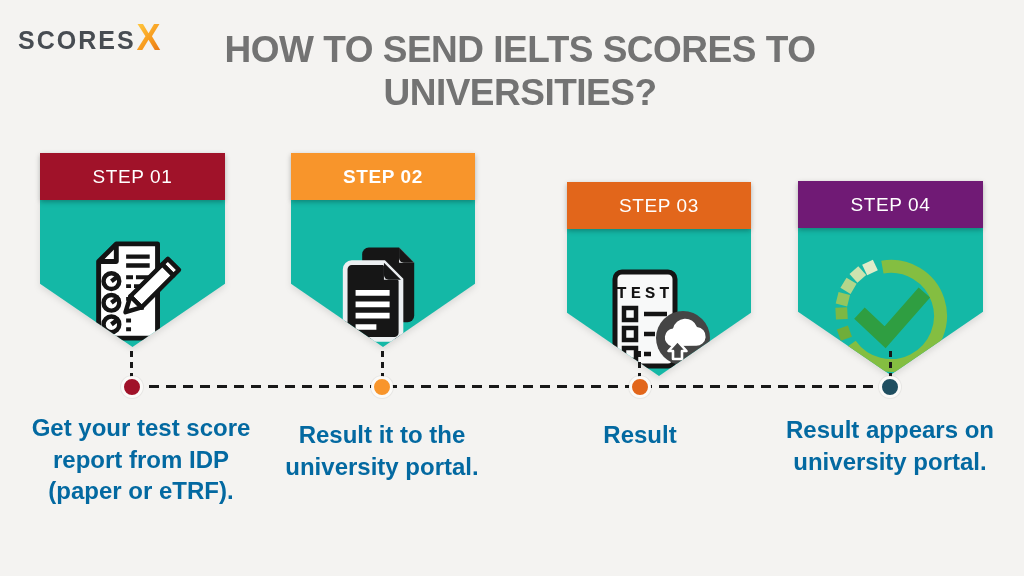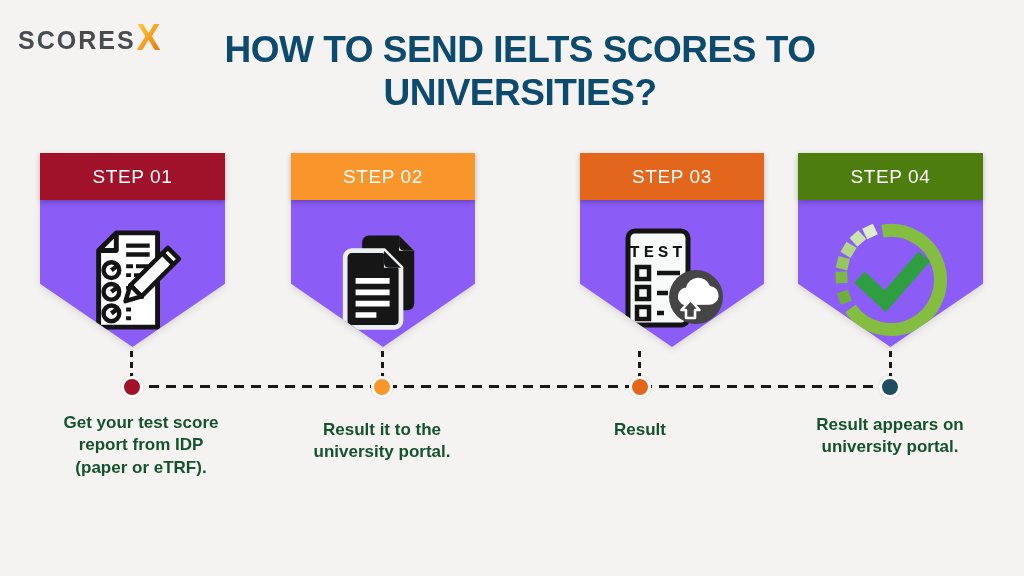--- a/index.html
+++ b/index.html
@@ -16,57 +16,57 @@
   .logo-x{
     font-size:36px;font-weight:800;line-height:1;margin-left:1px;
     background:linear-gradient(135deg,#ffc53d 10%,#f79a1e 55%,#e87714 90%);
     -webkit-background-clip:text;background-clip:text;color:transparent;
     transform:translateY(-2px);
   }
 
   
   .title{
     position:absolute;left:180px;top:28px;width:680px;text-align:center;
-    font-size:37px;line-height:1.17;font-weight:900;color:#0c4a6e;letter-spacing:-0.5px;
+    font-size:37px;line-height:1.17;font-weight:900;color:#737373;letter-spacing:-0.5px;
   }
   .title span{display:block;}
 
   
   .card{position:absolute;top:153px;width:185px;}
   .card-header{
     position:relative;z-index:2;height:47px;display:flex;align-items:center;justify-content:center;
     color:#ffffff;font-size:19px;font-weight:500;letter-spacing:0.6px;
     box-shadow:0 2px 5px rgba(0,0,0,0.28);
   }
   .card-body-wrap{filter:drop-shadow(0 3px 3px rgba(0,0,0,0.10));}
   .card-body{
-    height:147px;background:#8b5cf6;
+    height:147px;background:#14b8a6;
     clip-path:polygon(0 0,100% 0,100% 57%,50% 100%,0 57%);
-    display:flex;justify-content:center;align-items:center;
+    display:flex;justify-content:center;align-items:flex-end;
   }
   .card-body svg{margin-top:12px;}
 
   
   .h-dash{
     position:absolute;top:385px;left:132px;width:758px;height:3px;
     background:repeating-linear-gradient(90deg,#181818 0 10px,transparent 10px 17px);
   }
   .v-dash{
     position:absolute;top:351px;width:3px;height:26px;
     background:repeating-linear-gradient(180deg,#181818 0 6px,transparent 6px 11px);
   }
   .dot{
     position:absolute;top:376px;width:16px;height:16px;border-radius:50%;
     border:3px solid #fbfaf8;box-shadow:0 0 0 1px rgba(0,0,0,0.05);
   }
 
   
   .caption{
-    position:absolute;text-align:center;font-weight:700;color:#14532d;
-    font-size:17px;line-height:1.32;
+    position:absolute;text-align:center;font-weight:700;color:#0369a1;
+    font-size:24px;line-height:1.32;
   }
   .caption span{display:block;}
   .cap-1{left:16px;top:412px;width:250px;}
   .cap-2{left:267px;top:419px;width:230px;}
   .cap-3{left:515px;top:419px;width:250px;}
   .cap-4{left:770px;top:414px;width:240px;}
 </style>
 </head>
 <body>
 
@@ -109,21 +109,21 @@
           <rect x="62" y="18" width="16" height="8" fill="#ffffff" stroke="#141414" stroke-width="4.5" stroke-linejoin="round"></rect>
           <rect x="62" y="26" width="16" height="46" fill="#ffffff" stroke="#141414" stroke-width="4.5" stroke-linejoin="round"></rect>
           <path d="M62 72 h16 l-8 15 z" fill="#ffffff" stroke="#141414" stroke-width="4.5" stroke-linejoin="round"></path>
         </g>
       </svg>
     </div>
       </div>
   </div>
 
   <div class="card" style="left:291px;width:184px;">
-    <div class="card-header" style="background-color: rgb(248, 149, 43);">
+    <div class="card-header" style="background-color: rgb(248, 149, 43); font-weight: bold;">
       <span>STEP 02</span>
     </div>
     <div class="card-body-wrap">
         <div class="card-body">
       <svg width="104" height="110" viewBox="0 0 110 110">
         <path d="M40 8 h32 l16 16 v56 a7 7 0 0 1 -7 7 h-41 a7 7 0 0 1 -7 -7 v-65 a7 7 0 0 1 7 -7 z" fill="#161616"></path>
         <path d="M72 8 l16 16 h-16 z" fill="#eceff1"></path>
         <path d="M72 8 v11 a5 5 0 0 0 5 5 h11 z" fill="#161616"></path>
         <path d="M22 24 h34 l18 18 v56 a7 7 0 0 1 -7 7 h-45 a7 7 0 0 1 -7 -7 v-67 a7 7 0 0 1 7 -7 z" fill="#161616" stroke="#eceff1" stroke-width="5"></path>
         <path d="M56 24 l18 18 h-18 z" fill="#eceff1"></path>
@@ -132,21 +132,21 @@
           <path d="M26 56 H62"></path>
               <path d="M26 68 H62"></path>
               <path d="M26 80 H62"></path>
               <path d="M26 92 H48"></path>
         </g>
       </svg>
     </div>
       </div>
   </div>
 
-  <div class="card" style="left:580px;width:184px;">
+  <div class="card" style="left:567px;width:184px;margin-top:29px;">
     <div class="card-header" style="background-color: rgb(226, 102, 27);">
       <span>STEP 03</span>
     </div>
     <div class="card-body-wrap">
         <div class="card-body">
       <svg width="112" height="110" viewBox="0 0 112 110">
         <rect x="12" y="6" width="60" height="94" rx="7" fill="#f8f9f9" stroke="#141414" stroke-width="5"></rect>
         <text x="42" y="32" text-anchor="middle" font-family="'Liberation Mono','DejaVu Sans Mono',monospace" font-size="17" font-weight="bold" letter-spacing="4" fill="#141414">TEST</text>
         <g fill="none" stroke="#141414" stroke-width="4.5">
           <rect x="21" y="42" width="12" height="12"></rect>
@@ -158,21 +158,21 @@
         </g>
         <circle cx="80" cy="72" r="27" fill="#454545"></circle>
         <path d="M68 80 a9 9 0 0 1 2 -17.5 a12.5 12.5 0 0 1 24 -1.5 a8.5 8.5 0 0 1 -1.5 18.8 z" fill="#ffffff"></path>
         <path d="M70 93 v-8 h-4.5 l9 -10 9 10 h-4.5 v8 z" fill="#454545" stroke="#ffffff" stroke-width="2.6" stroke-linejoin="round"></path>
       </svg>
     </div>
       </div>
   </div>
 
   <div class="card" style="left:798px;">
-    <div class="card-header" style="background-color: #4d7c0f;">
+    <div class="card-header" style="background-color: #701a75; margin-top: 28px;">
       <span>STEP 04</span>
     </div>
     <div class="card-body-wrap">
         <div class="card-body">
       <svg width="120" height="118" viewBox="0 0 100 100">
         <path d="M42.7 8.6 A42 42 0 1 1 15.6 74.1" fill="none" stroke="#84be41" stroke-width="11"></path>
         <g>
           <rect x="5.5" y="59.5" width="10" height="10" fill="#6fae3a" transform="rotate(70 10.5 64.5)"></rect>
           <rect x="3.1" y="42.8" width="10" height="10" fill="#7cb845" transform="rotate(87 8.1 47.8)"></rect>
           <rect x="4.2" y="30.8" width="10" height="10" fill="#94c65e" transform="rotate(104 9.2 35.8)"></rect>

